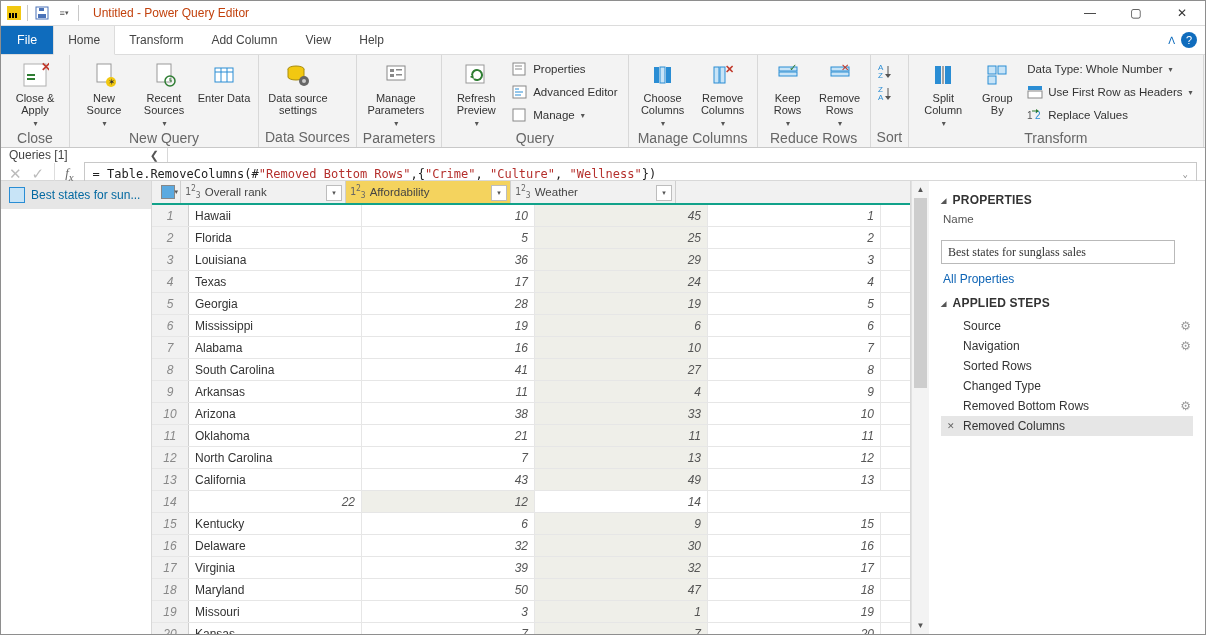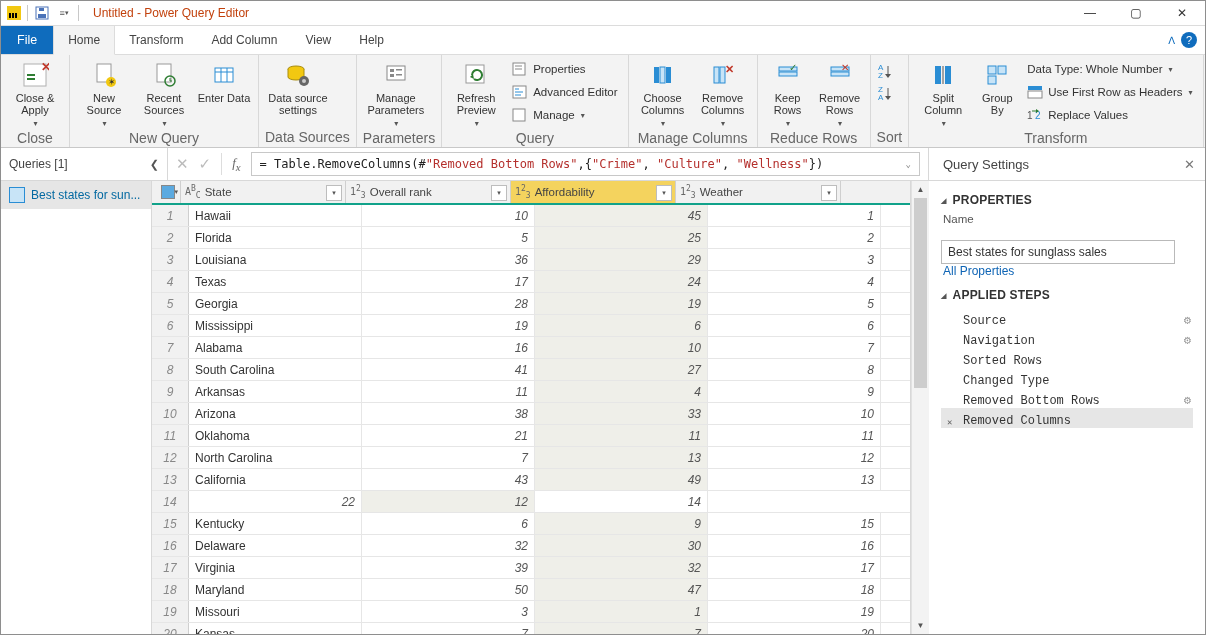--- a/index.html
+++ b/index.html
@@ -26,21 +26,21 @@
   .rgrp{border-right:1px solid #d8d8d8;padding:2px 6px 0 6px;display:flex;flex-direction:column;}
   .rgrp-body{flex:1;display:flex;align-items:flex-start;gap:4px;}
   .rgrp-label{text-align:center;font-size:14px;color:#666;padding-bottom:2px;white-space:nowrap;}
   .big-btn{display:flex;flex-direction:column;align-items:center;width:56px;padding-top:3px;gap:2px;font-size:11px;color:#333;text-align:center;line-height:12px;}
   .big-btn .ic{width:30px;height:30px;display:flex;align-items:center;justify-content:center;}
   .small-row{display:flex;flex-direction:column;gap:3px;padding-top:2px;}
   .small-btn{display:flex;align-items:center;gap:5px;font-size:11.5px;color:#333;white-space:nowrap;height:20px;padding:0 4px;}
   .carrot{font-size:8px;color:#555;margin-left:1px;}
   svg{display:block;}
   
-  .formula-row{height:32px;border-bottom:1px solid #d8d8d8;display:flex;align-items:stretch;}
+  .formula-row{height:32px;border-bottom:1px solid #d8d8d8;display:flex;align-items:stretch;flex-direction:column;}
   .queries-hdr{width:150px;border-right:1px solid #d8d8d8;display:flex;align-items:center;padding:0 8px;color:#444;}
   .queries-hdr .collapse{margin-left:auto;font-size:11px;color:#555;}
   .fb{flex:1;display:flex;align-items:center;padding-left:8px;gap:10px;}
   .fb-btn{color:#bbb;font-size:15px;}
   .fb-fx{font-style:italic;color:#666;font-size:13px;font-family:serif;}
   .fb-sep{width:1px;height:22px;background:#ddd;}
   .fb-input{flex:1;border:1px solid #c8c8c8;height:22px;display:flex;align-items:center;padding:0 8px;font-family:Consolas,monospace;font-size:12px;color:#222;margin-right:8px;}
   .fb-input .dd{margin-left:auto;color:#777;font-size:9px;}
   .str{color:#b5302d;}
   .qs-hdr{width:252px;border-left:1px solid #d8d8d8;display:flex;align-items:center;padding:0 10px 0 14px;color:#444;font-size:13px;}
@@ -69,24 +69,24 @@
   .gbody{overflow:hidden;}
   .vscroll{width:17px;background:#f3f3f3;border-left:1px solid #e1e1e1;position:relative;}
   .vscroll .arr{position:absolute;left:0;width:17px;height:17px;display:flex;align-items:center;justify-content:center;font-size:8px;color:#555;}
   .vscroll .arr.up{top:0;} .vscroll .arr.dn{bottom:0;}
   .vscroll .thumb{position:absolute;left:2px;width:13px;top:17px;height:190px;background:#cdcdcd;}
   
   .settings{width:252px;background:#fff;padding:6px 12px 0 12px;overflow:hidden;}
   .sect-title{font-size:12px;font-weight:600;color:#333;letter-spacing:.2px;margin:6px 0 6px 0;}
   .sect-title::before{content:"◢";display:inline-block;transform:rotate(0deg);font-size:7px;color:#555;margin-right:6px;vertical-align:middle;}
   .prop-label{font-size:11.5px;color:#555;margin:2px 0 15px 2px;}
-  .prop-input{width:220px;height:22px;border:1px solid #b9b9b9;padding:0 6px;font-size:12px;color:#333;display:flex;align-items:center;}
-  .link{color:#0e64b5;font-size:12px;margin:0 0 10px 2px;}
+  .prop-input{width:220px;height:22px;border:1px solid #b9b9b9;padding:0 6px;font-size:12px;color:#333;display:flex;align-items:center;font-family:Liberation Serif, serif;}
+  .link{color:#0e64b5;font-size:12px;margin:8px 0 10px 2px;}
   .steps{margin:2px 0 0 0;}
-  .step{display:flex;align-items:flex-end;height:20px;padding:0 2px 0 22px;font-size:12px;color:#333;position:relative;font-family:Liberation Mono, monospace;}
+  .step{display:flex;align-items:center;height:20px;padding:0 2px 0 22px;font-size:12px;color:#333;position:relative;}
   .step .gear{margin-left:auto;color:#999;font-size:12px;}
   .step.sel{background:#e6e6e6;}
   .step.sel::before{content:"✕";position:absolute;left:6px;font-size:9px;color:#666;}
 </style>
 </head>
 <body>
 
 <div class="app">
 
   <div class="titlebar">
@@ -452,25 +452,20 @@
       </div>
     </div>
 
     <div class="grid-wrap">
       <div class="grid">
         <div class="ghead">
           <div class="gh corner">
               <div class="tb"></div>
               <span style="position:absolute;right:2px;font-size:7px;color:#555;">▾</span>
             </div>
-          <div class="gh c-state">
-              <span class="type">A<sup>B</sup><sub>C</sub></span>
-              <span>State</span>
-              <div class="dd">▾</div>
-            </div>
           <div class="gh c-rank">
               <span class="type">1<sup>2</sup><sub>3</sub></span>
               <span>Overall rank</span>
               <div class="dd">▾</div>
             </div>
           <div class="gh c-aff sel">
               <span class="type">1<sup>2</sup><sub>3</sub></span>
               <span>Affordability</span>
               <div class="dd">▾</div>
             </div>

